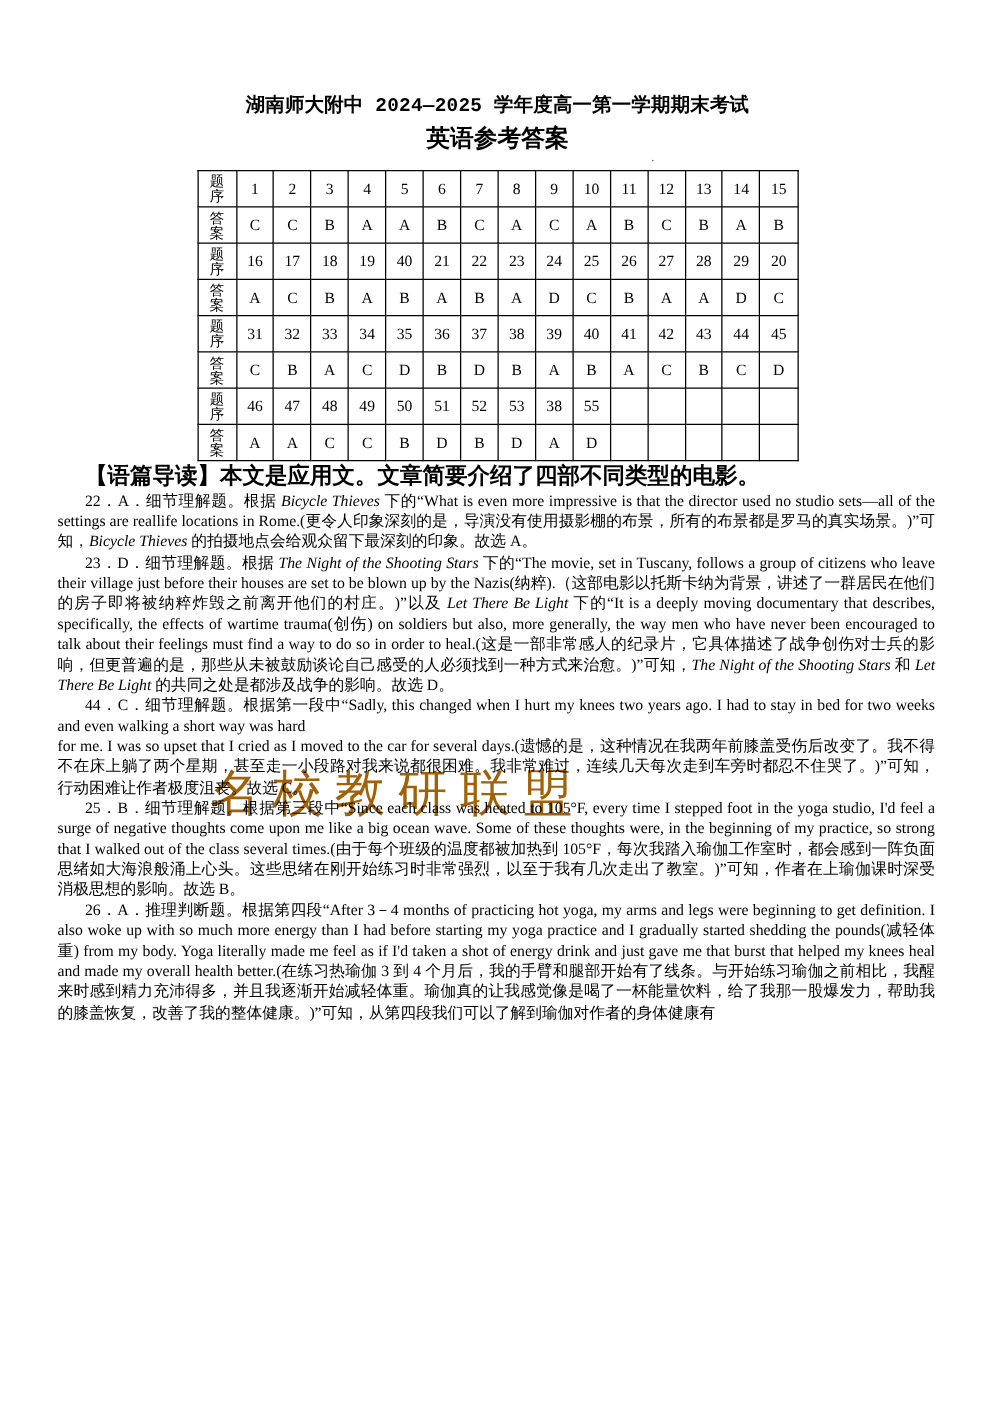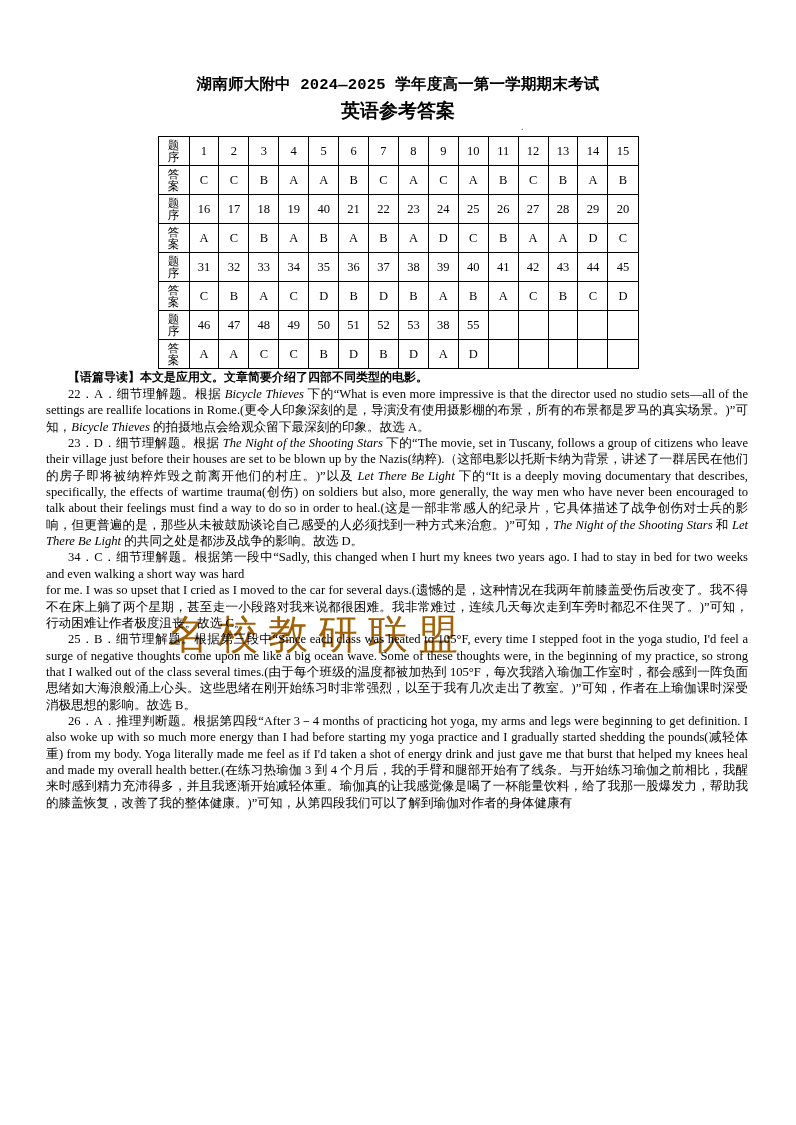--- a/index.html
+++ b/index.html
@@ -76,21 +76,21 @@
     margin: 0;
     text-indent: 0;
     text-align: justify;
   }
   p.indent {
     text-indent: 22px;
   }
   .bold {
     font-family: "DejaVu Sans", sans-serif;
     font-weight: bold;
-    font-size: 12px;
+    font-size: 18px;
   }
   .ital {
     font-style: italic;
   }
   .watermark {
     position: absolute;
     left: 168px;
     top: 533px;
     font-family: Liberation Mono, monospace;
     font-size: 40px;
@@ -311,21 +311,21 @@
     <p class="para indent">
       <span>22．A．细节理解题。根据 </span><span class="ital">Bicycle Thieves</span><span> 下的“What is even more impressive is that the director used no studio sets—all of the settings are reallife locations in Rome.(更令人印象深刻的是，导演没有使用摄影棚的布景，所有的布景都是罗马的真实场景。)”可知，</span><span class="ital">Bicycle Thieves</span><span> 的拍摄地点会给观众留下最深刻的印象。故选 A。</span>
     </p>
 
     <p class="para indent">
       <span>23．D．细节理解题。根据 </span><span class="ital">The Night of the Shooting Stars</span><span> 下的“The movie, set in Tuscany, follows a group of citizens who leave their village just before their houses are set to be blown up by the Nazis(纳粹).（这部电影以托斯卡纳为背景，讲述了一群居民在他们的房子即将被纳粹炸毁之前离开他们的村庄。)”以及 </span><span class="ital">Let There Be Light</span><span> 下的“It is a deeply moving documentary that describes, specifically, the effects of wartime trauma(创伤) on soldiers but also, more generally, the way men who have never been encouraged to talk about their feelings must find a way to do so in order to heal.(这是一部非常感人的纪录片，它具体描述了战争创伤对士兵的影响，但更普遍的是，那些从未被鼓励谈论自己感受的人必须找到一种方式来治愈。)”可知，</span><span class="ital">The Night of the Shooting Stars</span><span> 和 </span><span class="ital">Let There Be Light</span><span> 的共同之处是都涉及战争的影响。故选 D。</span>
     </p>
 
 
     <p class="para indent">
-      <span>34．C．细节理解题。根据第一段中“Sadly, this changed when I hurt my knees two years ago. I had to stay in bed for two weeks and even walking a short way was hard</span>
+      <span>44．C．细节理解题。根据第一段中“Sadly, this changed when I hurt my knees two years ago. I had to stay in bed for two weeks and even walking a short way was hard</span>
     </p>
     <p class="para">
       <span>for me. I was so upset that I cried as I moved to the car for several days.(遗憾的是，这种情况在我两年前膝盖受伤后改变了。我不得不在床上躺了两个星期，甚至走一小段路对我来说都很困难。我非常难过，连续几天每次走到车旁时都忍不住哭了。)”可知，行动困难让作者极度沮丧。故选 C。</span>
     </p>
 
     <p class="para indent">
       <span>25．B．细节理解题。根据第三段中“Since each class was heated to 105°F, every time I stepped foot in the yoga studio, I'd feel a surge of negative thoughts come upon me like a big ocean wave. Some of these thoughts were, in the beginning of my practice, so strong that I walked out of the class several times.(由于每个班级的温度都被加热到 105°F，每次我踏入瑜伽工作室时，都会感到一阵负面思绪如大海浪般涌上心头。这些思绪在刚开始练习时非常强烈，以至于我有几次走出了教室。)”可知，作者在上瑜伽课时深受消极思想的影响。故选 B。</span>
     </p>
 
     <p class="para indent">

